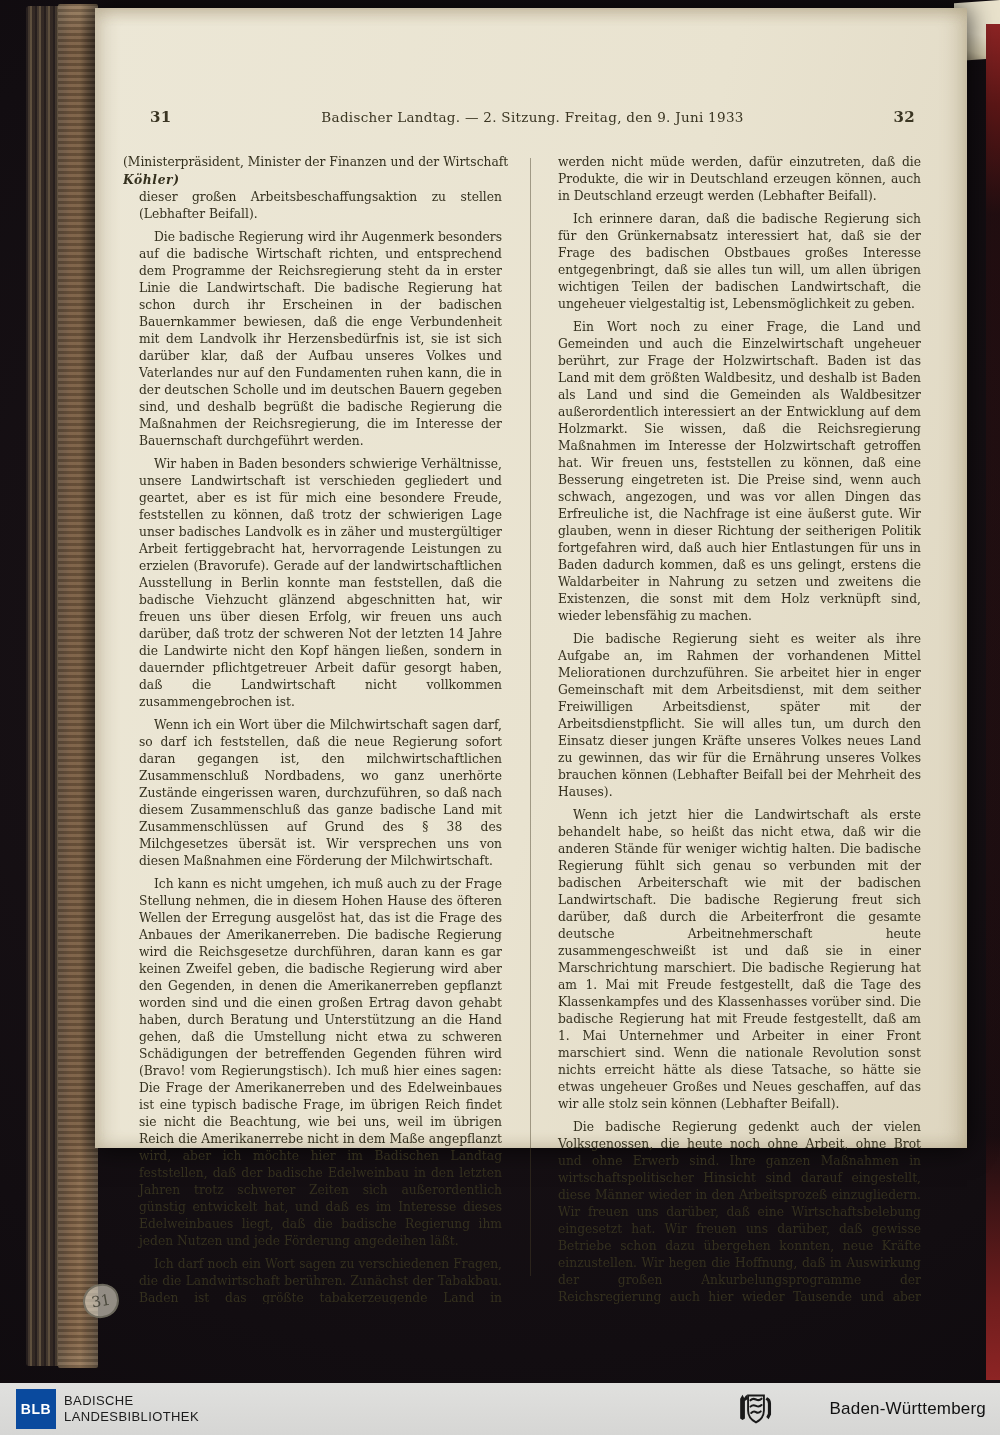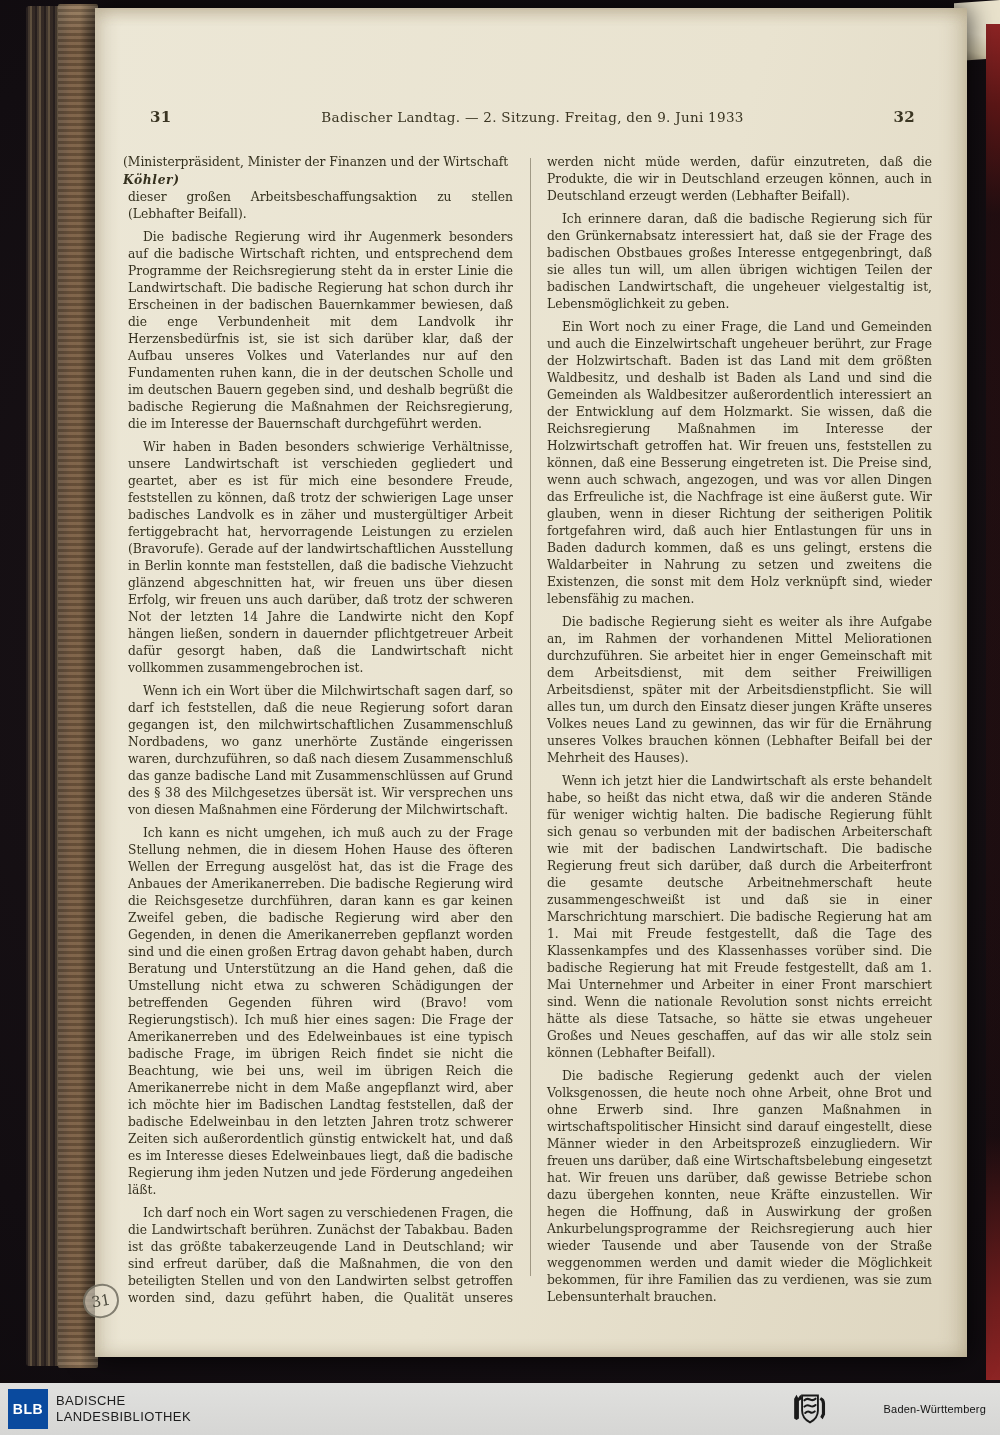--- a/index.html
+++ b/index.html
@@ -26,21 +26,21 @@
 
   
   .next-page-corner { position:absolute; right:0; top:0; width:46px; height:58px;
         background: linear-gradient(200deg, #e9e2cc 55%, #cfc6a9 80%, #8a8068 100%);
         transform: skewY(-4deg); transform-origin: top right; }
   .cover-strip { position:absolute; right:0; top:24px; width:14px; height:1356px;
         background: linear-gradient(180deg, #8d2424 0%, #5a1616 6%, rgba(60,15,15,.35) 14%,
                     rgba(50,12,12,.25) 82%, #6e1d1d 94%, #8d2424 100%); }
 
   
-  .page { position:absolute; left:95px; top:8px; width:872px; height:1349px;
+  .page { position:absolute; left:95px; top:8px; width:872px; height:1140px;
         background: linear-gradient(105deg, #ece7d6 0%, #e9e3d0 55%, #ded6c0 100%);
         box-shadow: 0 0 26px rgba(0,0,0,.8), inset -10px 0 18px rgba(120,100,60,.22),
                     inset 10px 0 16px rgba(110,90,55,.18), inset 0 8px 12px rgba(120,100,60,.12);
         color:#33301f; }
 
   .page-header { position:absolute; top:100px; left:55px; right:52px;
         display:flex; align-items:baseline; justify-content:space-between;
         font-size:13.5px; letter-spacing:.3px; color:#3a3522; }
   .page-num { font-weight:bold; font-size:15px; }
   .header-title { flex:1; text-align:center; }
@@ -49,42 +49,42 @@
         display:flex; overflow:hidden; }
   .col { width:395px; font-size:12.3px; line-height:17px; text-align:justify;
         color:#34301e; }
   .col-gap { width:24px; position:relative; }
   .divider { position:absolute; left:50%; top:4px; bottom:28px; width:1px;
         background: rgba(70,62,40,.45); }
 
   .continuation { text-indent:0; }
   .continuation b { font-weight:bold; letter-spacing:.6px;font-style:italic; }
 
-  .para { text-indent:15px; margin:0 5px 6px; }
+  .para { text-indent:15px; margin:0 16px 6px; }
   .list-start .para:first-child { text-indent:0; }
 
   
   .stamp { position:absolute; left:-12px; top:1276px; width:36px; height:34px;
         border:2px solid rgba(95,92,80,.75); border-radius:50% 46% 50% 48%;
         transform: rotate(-10deg);
         display:flex; align-items:center; justify-content:center;
         color:#4c4a3e; font-size:15px; background:rgba(233,227,210,.6); }
 
   
   .footer { position:absolute; left:0; right:0; bottom:0; height:52px;
         background: linear-gradient(180deg, #e0e0de 0%, #d6d6d4 100%);
         display:flex; align-items:center; justify-content:space-between;
-        padding:0 10px 0 8px; font-family:"Liberation Sans", sans-serif; }
+        padding:0 10px 0 16px; font-family:"Liberation Sans", sans-serif; }
   .footer-left { display:flex; align-items:center; gap:8px; }
   .blb-logo { width:40px; height:40px; background:#0a4a9e; color:#fff;
         display:flex; align-items:center; justify-content:center;
         font-weight:bold; font-size:14px; letter-spacing:.5px; }
   .lib-name { font-weight:normal; font-size:13px; line-height:16px; color:#1c1c1c; letter-spacing:.4px; }
   .footer-right { display:flex; align-items:center; gap:7px; padding-right:4px; }
-  .bw-text { font-size:11px; color:#111; letter-spacing:.2px;margin-left:48px; }
+  .bw-text { font-size:17px; color:#111; letter-spacing:.2px;margin-left:48px; }
 </style>
 </head>
 <body>
 
 <div class="scene">
   <div class="bg"></div>
   <div class="fore-edge"></div>
   <div class="spine"></div>
   <div class="next-page-corner"></div>
   <div class="cover-strip"></div>

